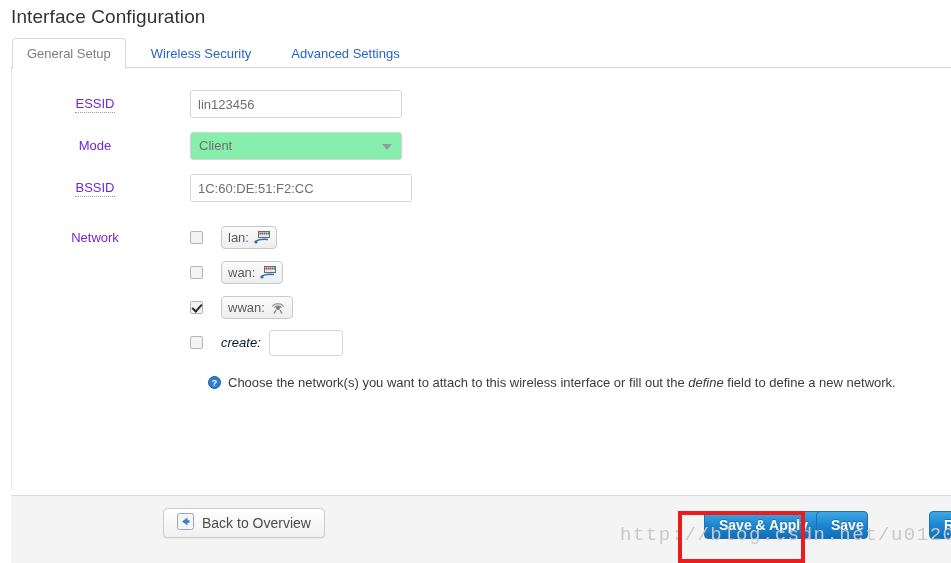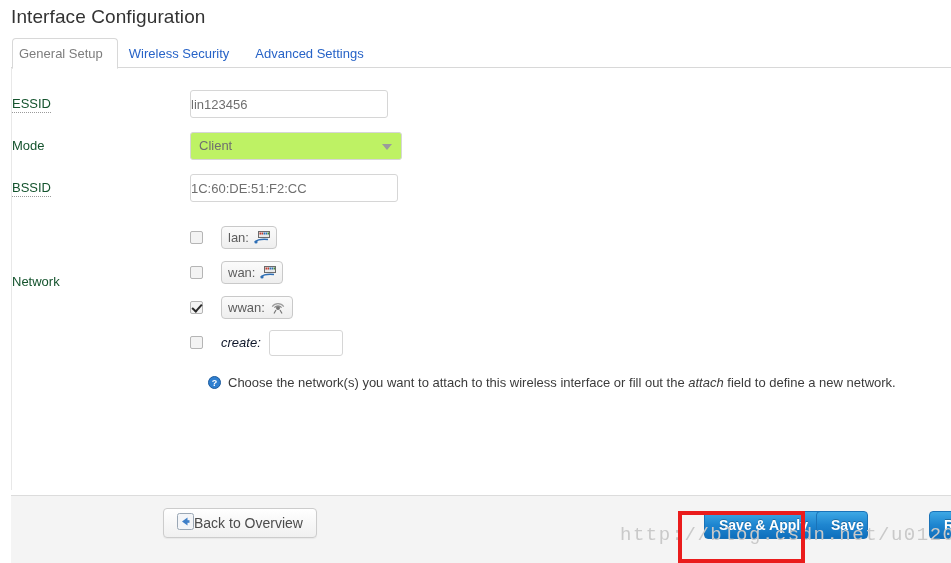--- a/index.html
+++ b/index.html
@@ -31,22 +31,22 @@
   .tabbar {
     position: relative;
     margin: 9px 0 0 11px;
     height: 30px;
     border-bottom: 1px solid #d8d8d8;
     padding-left: 1px;
   }
   .tab {
     display: inline-block;
     font-size: 13px;
-    padding: 7px 14px 6px 6px;
-    margin-right: 4px;
+    padding: 7px 14px 6px 14px;
+    margin-right: 10px;
     line-height: 16px;
     position: relative;
     top: 1px;
     cursor: pointer;
     color: #2763c7;
     border: 1px solid transparent;
     border-bottom: none;
     border-radius: 4px 4px 0 0;
   }
   .tab.active {
@@ -64,59 +64,58 @@
     margin-left: 11px;
     min-height: 400px;
   }
   .field-row {
     display: flex;
     align-items: flex-start;
     margin-bottom: 14px;
   }
   .field-label {
     width: 178px;
-    text-align: left;
+    text-align: center;
     padding-right: 12px;
     font-size: 13px;
-    color: #14532d;
+    color: #6d28d9;
     line-height: 28px;
     box-sizing: border-box;
   }
   .field-label .hint {
     border-bottom: 1px dotted #9a9a9a;
     padding-bottom: 1px;
   }
   .field-label.top-aligned {
     line-height: 20px;
     padding-top: 2px;
-    margin-top: 44px;
   }
   .field-control {
     flex: 0 0 auto;
   }
   input.txt {
     width: 196px;
     height: 18px;
-    padding: 4px 0;
+    padding: 4px 7px;
     font-family: "Liberation Sans", sans-serif;
     font-size: 13px;
     color: #6f6f6f;
     border: 1px solid #d6d6d6;
     border-radius: 3px;
     background: #ffffff;
     outline: none;
     box-sizing: content-box;
   }
   .select-wrap {
     position: relative;
     width: 212px;
     height: 28px;
     border: 1px solid #d6d6d6;
     border-radius: 3px;
-    background: #bef264;
+    background: #86efac;
     box-sizing: border-box;
   }
   .select-wrap .sel-value {
     padding: 5px 0 0 8px;
     font-size: 13px;
     color: #6f6f6f;
   }
   .select-wrap .caret {
     position: absolute;
     right: 9px;
@@ -229,21 +228,21 @@
     height: 67px;
     background: #f4f4f4;
     border-top: 1px solid #dcdcdc;
   }
   .btn-back {
     position: absolute;
     left: 152px;
     top: 12px;
     display: inline-flex;
     align-items: center;
-    gap: 0;
+    gap: 8px;
     height: 28px;
     padding: 0 13px;
     border: 1px solid #cccccc;
     border-radius: 4px;
     background: linear-gradient(to bottom, #ffffff 0%, #f0f0f0 100%);
     font-size: 14px;
     color: #4c4c4c;
     cursor: pointer;
     box-shadow: 0 1px 1px rgba(0,0,0,0.05);
   }
@@ -410,21 +409,21 @@
     </div>
   </div>
 
   <div class="help-row">
     <span class="help-icon">
       <svg width="13" height="13" viewBox="0 0 13 13">
         <circle cx="6.5" cy="6.5" r="6" fill="#2f7fd0" stroke="#1c5a9c"></circle>
         <text x="6.5" y="10" font-family="Liberation Sans, sans-serif" font-size="9" font-weight="bold" fill="#ffffff" text-anchor="middle">?</text>
       </svg>
     </span>
-    <span class="help-text"><span>Choose the network(s) you want to attach to this wireless interface or fill out the </span><i>attach</i><span> field to define a new network.</span></span>
+    <span class="help-text"><span>Choose the network(s) you want to attach to this wireless interface or fill out the </span><i>define</i><span> field to define a new network.</span></span>
   </div>
 
 </div>
 
 <div class="footer">
   <div class="btn-back">
     <span>
       <svg width="17" height="17" viewBox="0 0 17 17">
         <rect x="0.5" y="0.5" width="16" height="16" rx="2" fill="#f3f5f8" stroke="#9aa7b5"></rect>
         <path d="M10.5 4.5 L5 8.5 L10.5 12.5 Z" fill="#3e7fc8"></path>

